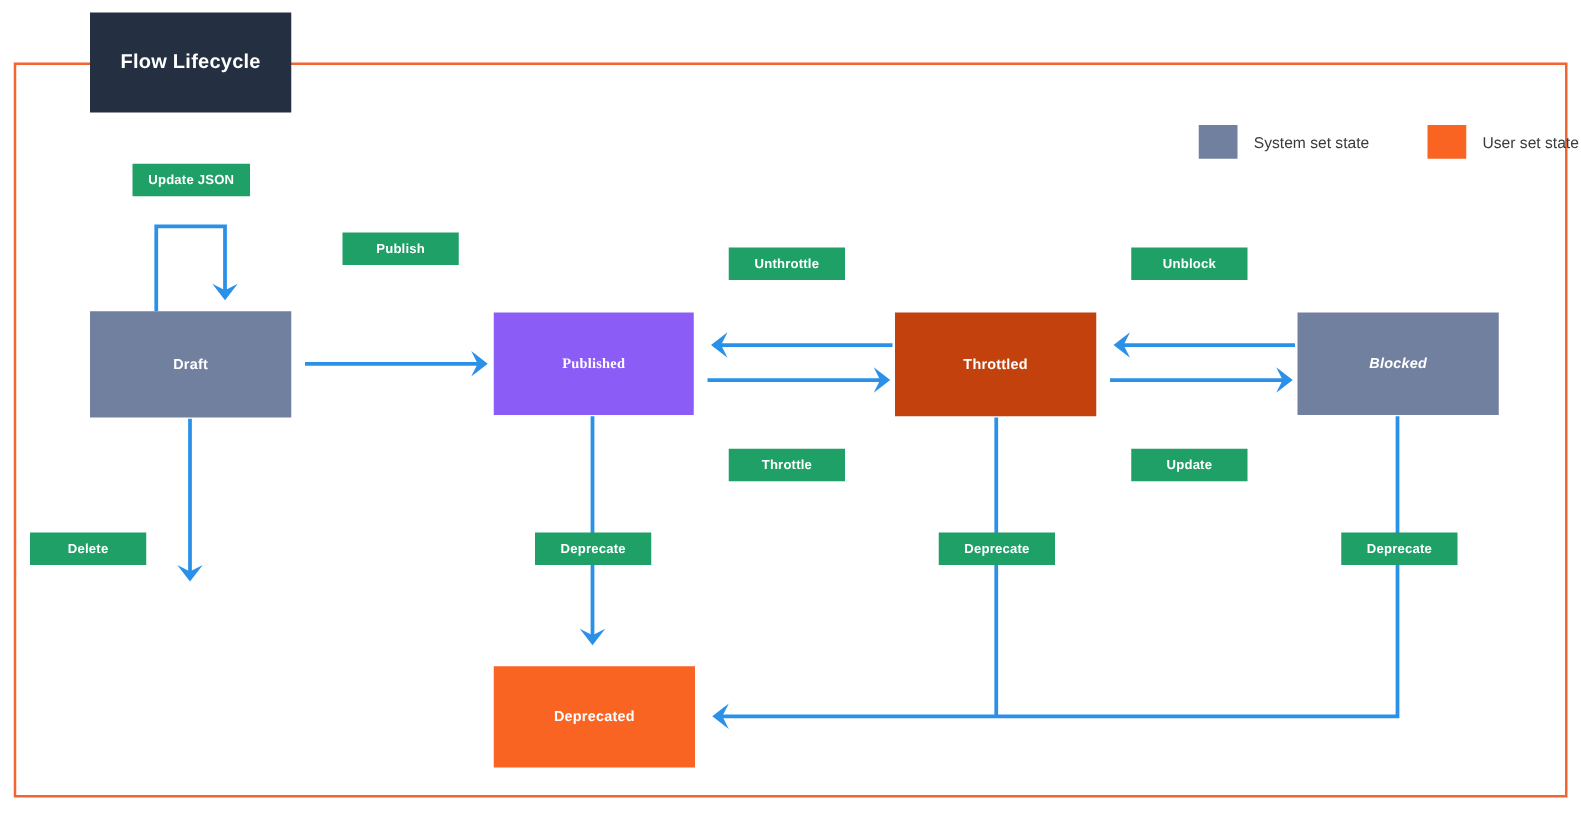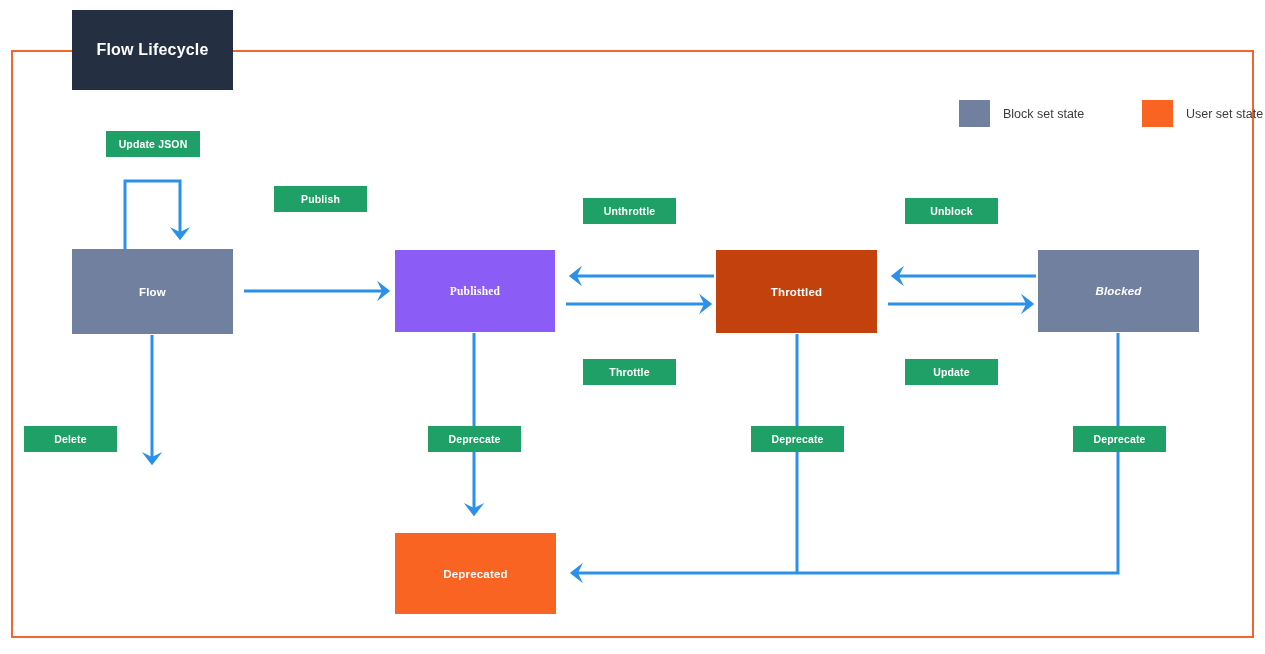--- a/index.html
+++ b/index.html
@@ -165,30 +165,30 @@
       <path d="M1118,333 L1118,573 L574,573" fill="none" stroke="#2a90e8" stroke-width="3" marker-end="url(#ah-left)"></path>
     </g>
   </svg>
 
   <div id="title-plate">
     <span>Flow Lifecycle</span>
   </div>
 
   <div class="legend-item" style="left:959px; top:100px;">
     <span class="legend-swatch" style="background:#72809f;"></span>
-    <span class="legend-label">Block set state</span>
+    <span class="legend-label">System set state</span>
   </div>
 
   <div class="legend-item" style="left:1142px; top:100px;">
     <span class="legend-swatch" style="background:#fa6423;"></span>
     <span class="legend-label">User set state</span>
   </div>
 
   <div class="state" style="left:72px; top:249px; width:161px; height:85px; background:#72809f;">
-    <span>Flow</span>
+    <span>Draft</span>
   </div>
 
   <div class="state" style="left:395px; top:250px; width:160px; height:82px; background:#8b5cf6;font-family:Liberation Serif, serif;">
     <span>Published</span>
   </div>
 
   <div class="state" style="left:716px; top:250px; width:161px; height:83px; background:#c2410c;">
     <span>Throttled</span>
   </div>
 

